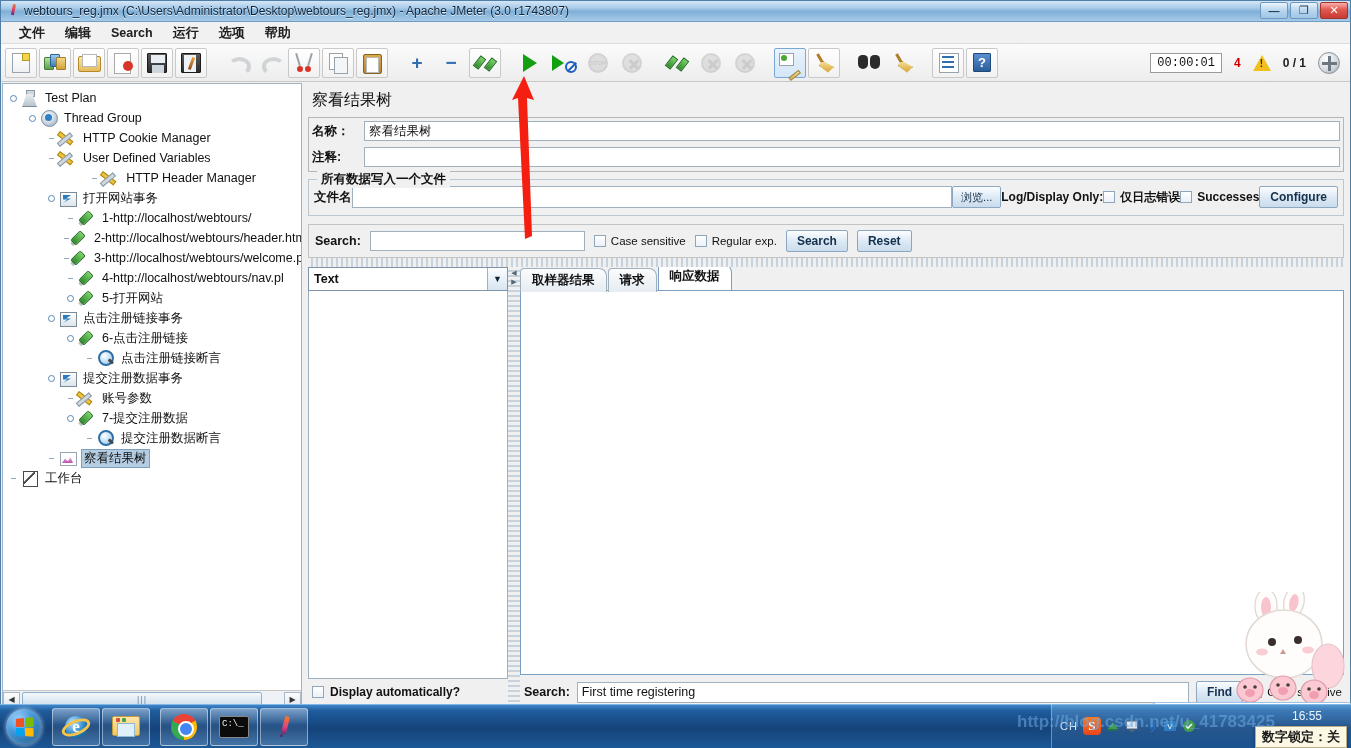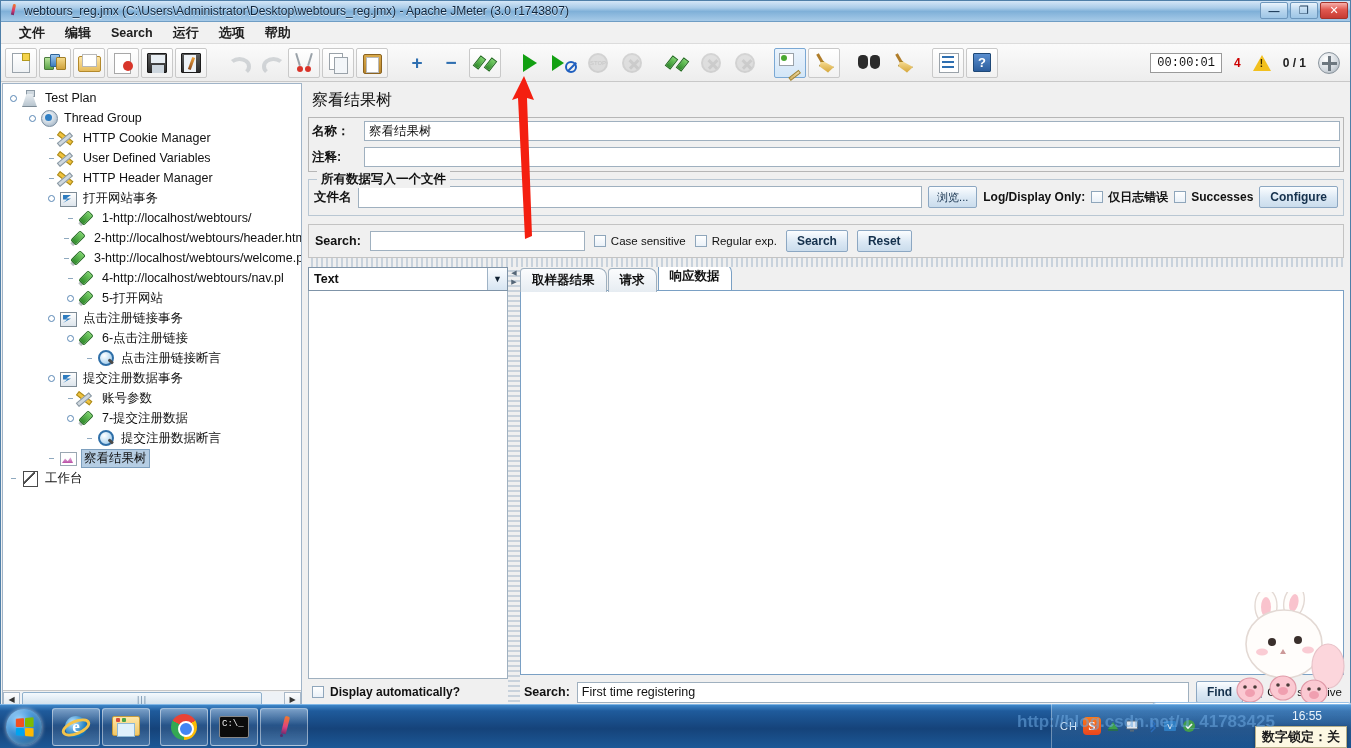--- a/index.html
+++ b/index.html
@@ -241,21 +241,21 @@
   .right-pane{ flex:1; display:flex; flex-direction:column; padding:4px 6px 4px 6px; overflow:hidden;}
   .panel-title{ font-size:16px; color:#101010; padding:4px 0 6px 4px; }
   .fieldbox{ border:1px solid #b6b6b6; background:#f0f0f0; padding:2px 3px 3px 3px; }
   .frow{ display:flex; align-items:center; height:22px; margin-bottom:4px;}
   .frow:last-child{ margin-bottom:0;}
   .flabel{ font-size:12.5px; font-weight:bold; color:#111; width:52px; flex:0 0 52px;}
   .finput{ flex:1; height:20px; background:#fff; border:1px solid #9fb0bf; font-size:12.5px; padding:1px 4px; color:#111; display:flex; align-items:center;}
 
   .groupbox{ border:1px solid #b9c7d3; margin-top:7px; padding:6px 5px 7px 5px; position:relative; }
   .group-legend{ position:absolute; left:8px; top:-9px; background:#f0f0f0; padding:0 4px; font-size:12.5px; font-weight:bold; color:#111;}
-  .file-row{ display:flex; align-items:center; gap:6px;}
+  .file-row{ display:flex; align-items:center; gap:0;}
   .file-row .lab{ font-size:12.5px;font-weight:bold;color:#111;}
   .file-input{ flex:1; height:22px; background:#fff; border:1px solid #9fb0bf;}
   .btn{
     border:1px solid #8ca7c2; border-radius:2px;
     background: linear-gradient(180deg,#fbfdff,#dbe8f4 55%,#cadcec);
     font-size:12px; color:#14304c; font-weight:bold;
     padding:3px 10px; min-height:22px; display:inline-flex;align-items:center;justify-content:center;
   }
   .btn.small{ font-size:11px; padding:2px 8px; font-weight:normal;}
   .chk{ width:12px;height:12px;border:1px solid #8fa6bb;background:linear-gradient(180deg,#ffffff,#eaf1f8); display:inline-block; flex:0 0 12px;}
@@ -543,21 +543,21 @@
                 <span class="ico ic-config"></span>
                 <span class="lbl">HTTP Cookie Manager</span>
               </div>
               <div class="tnode" style="padding-left: 38px;">
                 <span class="handle">
                   <span class="stem"></span>
                 </span>
                 <span class="ico ic-config"></span>
                 <span class="lbl">User Defined Variables</span>
               </div>
-              <div class="tnode" style="padding-left: 38px;">
+              <div class="tnode" style="padding-left: 38px; justify-content: center;">
                 <span class="handle">
                   <span class="stem"></span>
                 </span>
                 <span class="ico ic-config"></span>
                 <span class="lbl">HTTP Header Manager</span>
               </div>
               <div class="tnode" style="padding-left: 38px; align-items: center;">
                 <span class="handle">
                   <span class="knob"></span>
                 </span>

